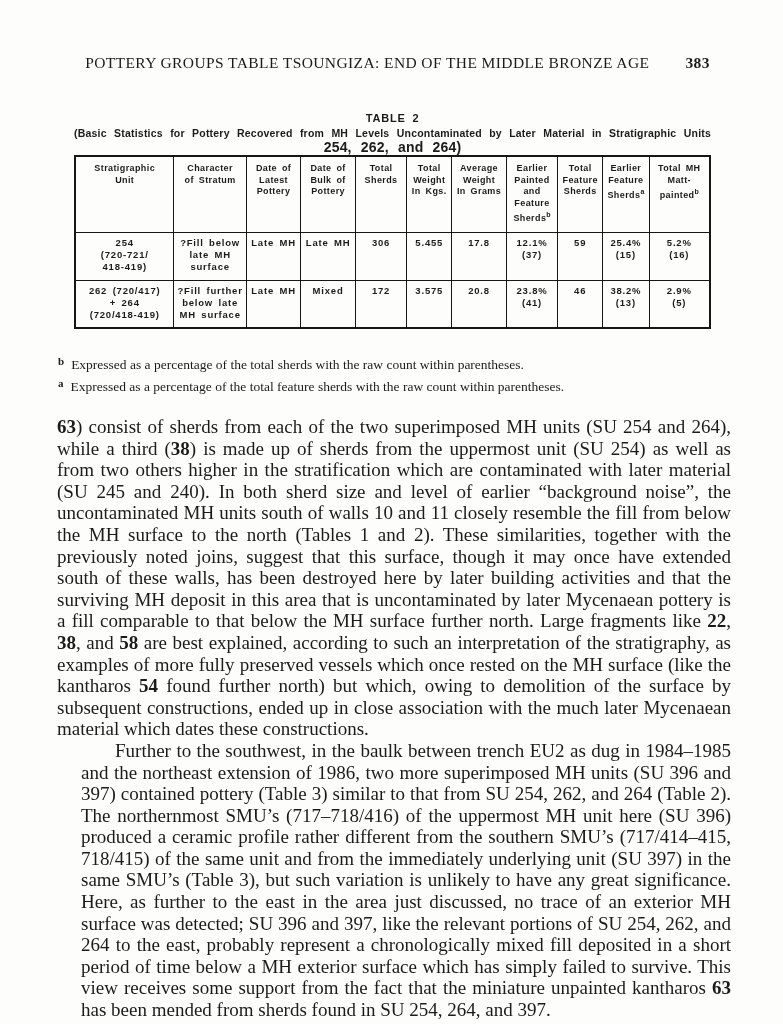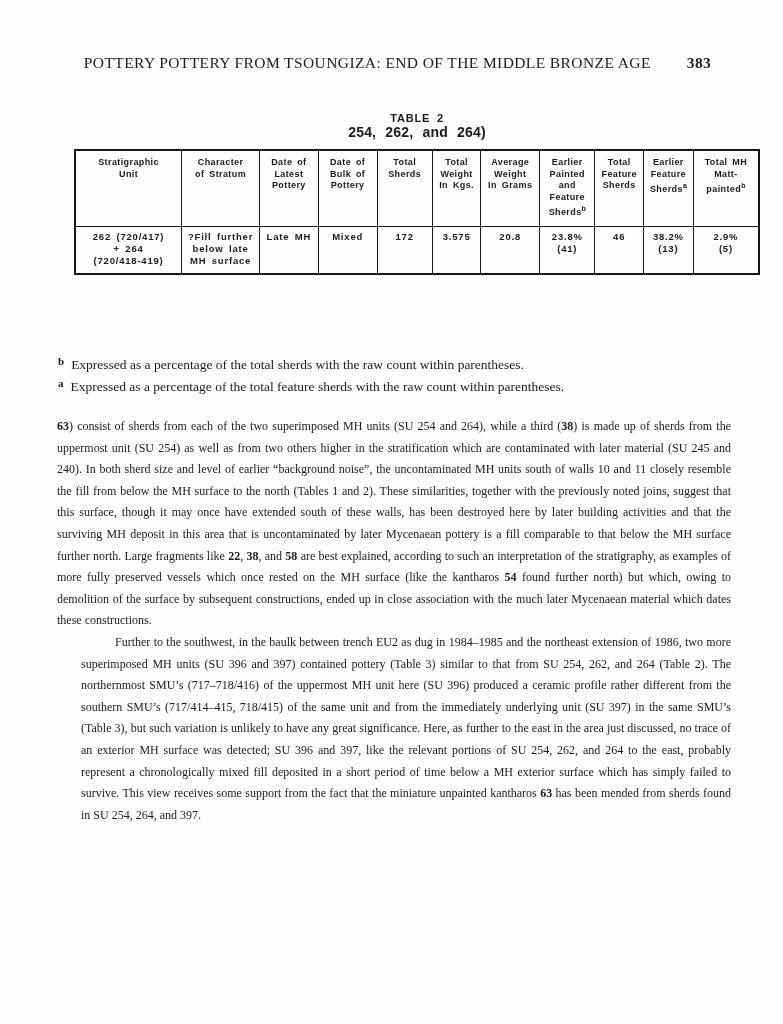--- a/index.html
+++ b/index.html
@@ -20,21 +20,21 @@
     text-align: center;
     font-family: "Liberation Serif", serif;
     font-size: 15.5px;
     letter-spacing: 0.4px;
     white-space: nowrap;
   }
   .running-head .pageno { margin-left: 36px; font-weight: bold; }
   
   .table-area {
     position: absolute;
-    top: 112px; left: 74px; width: 686px;
+    top: 112px; left: 74px; width: 637px;
     font-family: "Liberation Sans", sans-serif;
     font-weight: bold;
   }
   .table-title {
     text-align: center;
     font-size: 11px;
     letter-spacing: 0.8px;
     word-spacing: 3px;
   }
   .table-caption-1 {
@@ -44,21 +44,20 @@
     text-align-last: justify;
     letter-spacing: 0.2px;
   }
   .table-caption-2 {
     font-size: 14px;
     text-align: center;
     word-spacing: 5px;
     letter-spacing: 0.2px;
   }
   table.stats {
-    margin-top: 9px;
     width: 100%;
     border-collapse: collapse;
     table-layout: fixed;
   }
   table.stats th, table.stats td {
     border: 1.5px solid #161616;
     vertical-align: top;
     text-align: center;
     overflow: hidden;
   }
@@ -95,38 +94,39 @@
     font-weight: bold;
     font-size: 11px;
     vertical-align: 4px;
     margin-right: 7px;
   }
   
   .body-text {
     position: absolute;
     top: 416px; left: 57px; width: 674px;
     font-family: "Liberation Serif", serif;
-    font-size: 12px;
+    font-size: 19px;
     line-height: 21.6px;
     text-align: justify;
   }
   .body-text p.indented { text-indent: 34px; margin-left: 24px; }
   .body-text b { font-weight: bold; }
 </style>
 </head>
 <body>
 
 <div class="page">
 
   <div class="running-head">
-    <span>POTTERY POTTERY FROM TSOUNGIZA: END OF THE MIDDLE BRONZE AGE</span><span class="pageno">383</span>
+    <span>POTTERY GROUPS TABLE TSOUNGIZA: END OF THE MIDDLE BRONZE AGE</span><span class="pageno">383</span>
   </div>
 
   <div class="table-area">
     <div class="table-title">TABLE 2</div>
+    <div class="table-caption-1">(Basic Statistics for Pottery Recovered from MH Levels Uncontaminated by Later Material in Stratigraphic Units</div>
     <div class="table-caption-2">254, 262, and 264)</div>
     <table class="stats">
       <colgroup>
           <col style="width: 15.6%;">
           <col style="width: 11.4%;">
           <col style="width: 8.6%;">
           <col style="width: 8.6%;">
           <col style="width: 8.1%;">
           <col style="width: 7.1%;">
           <col style="width: 8.6%;">
@@ -145,20 +145,33 @@
             <th>Total<br>Weight<br>In Kgs.</th>
             <th>Average<br>Weight<br>In Grams</th>
             <th>Earlier<br>Painted<br>and<br>Feature<br>Sherds<sup>b</sup></th>
             <th>Total<br>Feature<br>Sherds</th>
             <th>Earlier<br>Feature<br>Sherds<sup>a</sup></th>
             <th>Total MH<br>Matt-<br>painted<sup>b</sup></th>
           </tr>
         </thead>
       <tbody>
           <tr>
+            <td>254<br>(720-721/<br>418-419)</td>
+            <td>?Fill below<br>late MH<br>surface</td>
+            <td>Late MH</td>
+            <td>Late MH</td>
+            <td>306</td>
+            <td>5.455</td>
+            <td>17.8</td>
+            <td>12.1%<br>(37)</td>
+            <td>59</td>
+            <td>25.4%<br>(15)</td>
+            <td>5.2%<br>(16)</td>
+          </tr>
+          <tr>
             <td>262 (720/417)<br>+ 264<br>(720/418-419)</td>
             <td>?Fill further<br>below late<br>MH surface</td>
             <td>Late MH</td>
             <td>Mixed</td>
             <td>172</td>
             <td>3.575</td>
             <td>20.8</td>
             <td>23.8%<br>(41)</td>
             <td>46</td>
             <td>38.2%<br>(13)</td>

